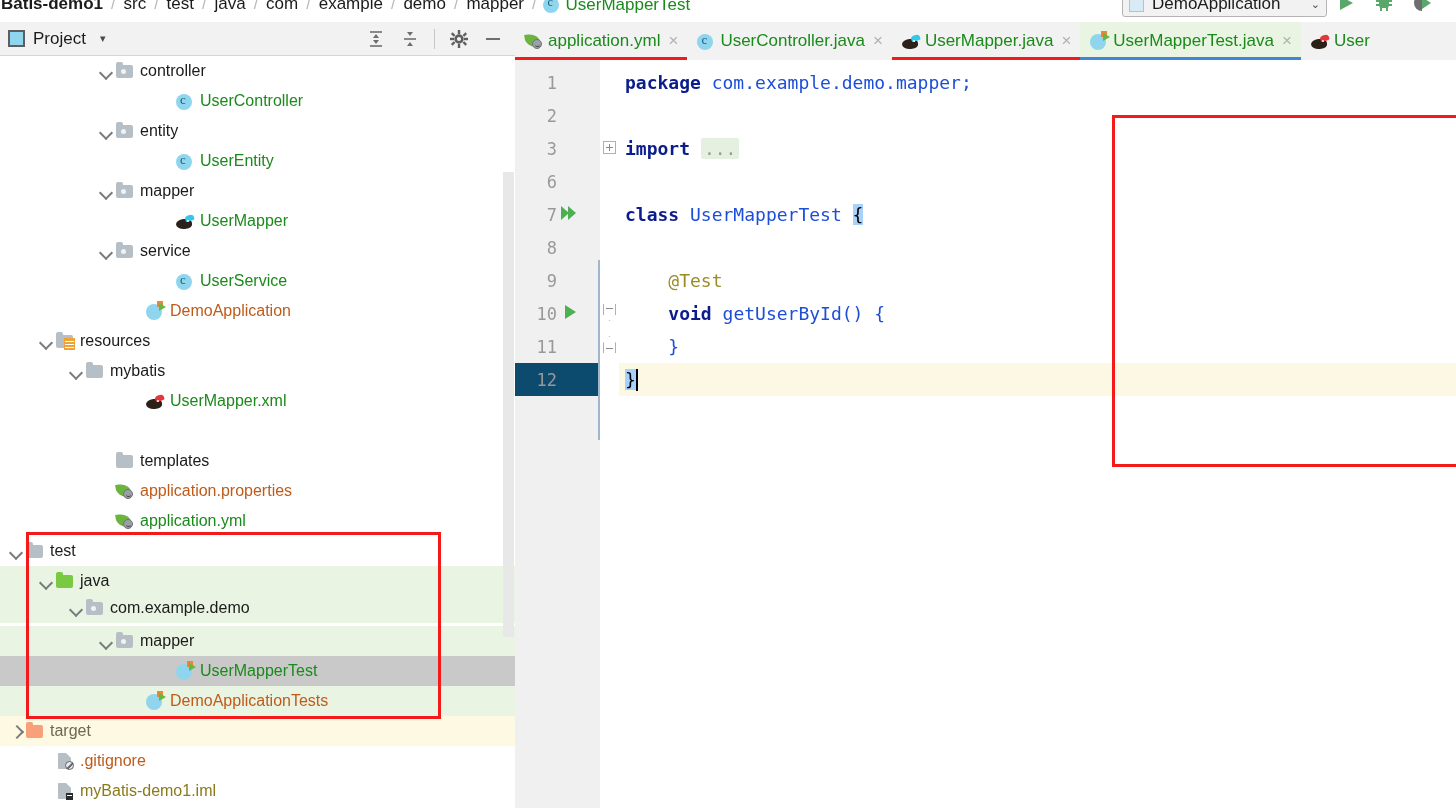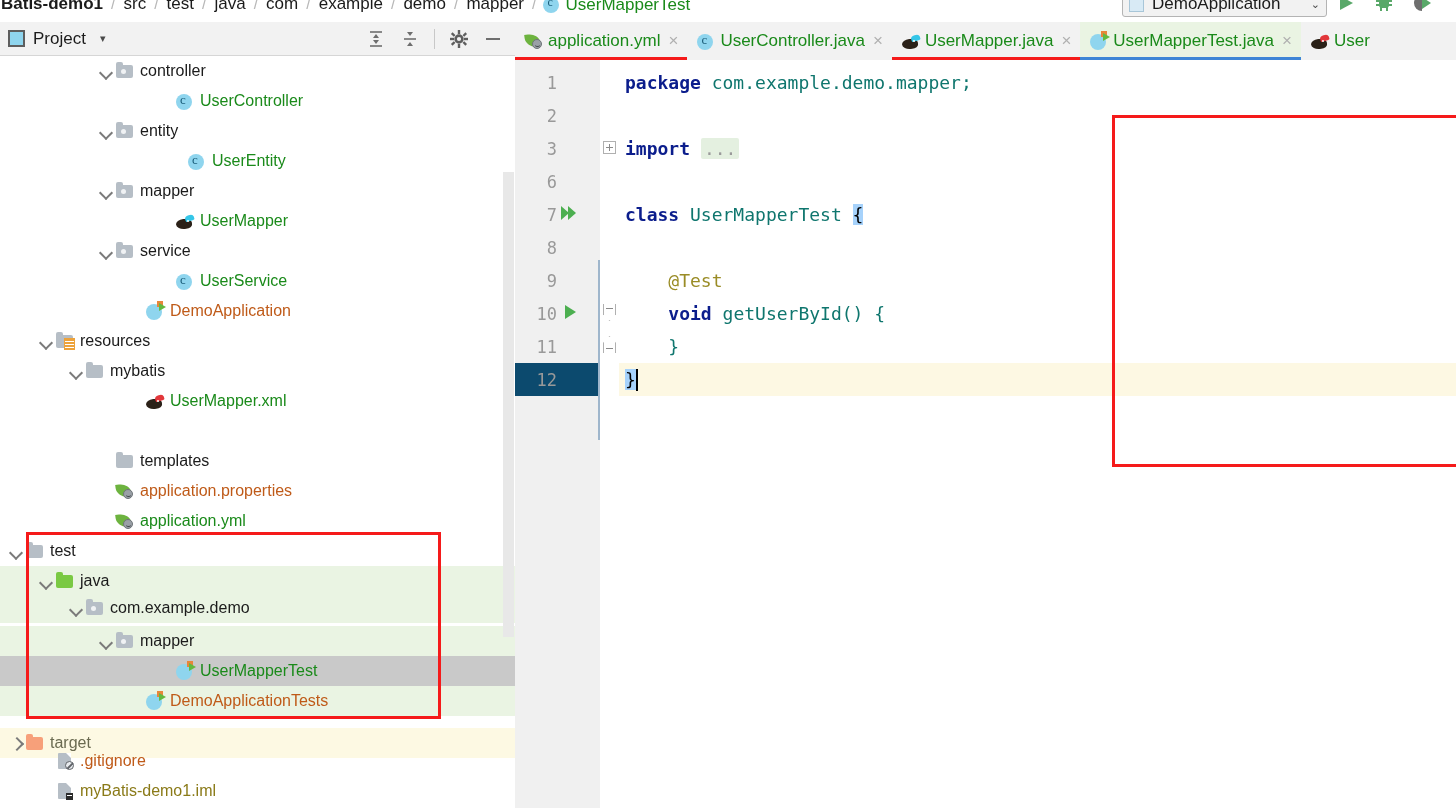--- a/index.html
+++ b/index.html
@@ -313,21 +313,21 @@
 
   .code-area { position: absolute; left: 104px; top: 0; right: 0; height: 716px; }
   .code-line {
     position: absolute; left: 0; right: 0; height: 33px;
     display: flex; align-items: center;
     font-family: "DejaVu Sans Mono", monospace; font-size: 18px;
     white-space: pre; padding-left: 6px;
   }
   .code-line.caret { background: #fdf8e3; }
   .kw { color: #0b1d8c; font-weight: bold; }
-  .plain { color: #0f766e; }
+  .plain { color: #1d4ed8; }
   .anno { color: #9a8c26; }
   .brace-hl { background: #a6d2fb; }
   .fold-ph {
     background: #e4f0e0; color: #9a9a9a; padding: 0 3px; border-radius: 2px;
   }
   .caret-bar {
     display: inline-block; width: 2px; height: 22px; background: #000000;
     vertical-align: middle;
   }
 
@@ -456,21 +456,21 @@
         <span class="lbl green">UserController</span>
       </div>
       <div class="row" style="position: absolute; top: 60px; left: 0px; width: 515px;">
         <span style="display: inline-block; flex: 0 0 98px;"></span>
         <span class="arrow down"></span>
         <span class="ico f-pkg">
           <span class="f-base"></span>
         </span>
         <span class="lbl dark">entity</span>
       </div>
-      <div class="row" style="position: absolute; top: 90px; left: 12px; width: 549px;">
+      <div class="row" style="position: absolute; top: 90px; left: 0px; width: 549px;">
         <span style="display: inline-block; flex: 0 0 158px;"></span>
         <span class="arrow"></span>
         <span class="ico">
           <span class="i-class"></span>
         </span>
         <span class="lbl green">UserEntity</span>
       </div>
       <div class="row" style="position: absolute; top: 120px; left: 0px; width: 515px;">
         <span style="display: inline-block; flex: 0 0 98px;"></span>
         <span class="arrow down"></span>
@@ -614,21 +614,21 @@
         <span class="lbl green">UserMapperTest</span>
       </div>
       <div class="row green-bg" style="position: absolute; top: 630px; left: 0px; width: 515px;">
         <span style="display: inline-block; flex: 0 0 128px;"></span>
         <span class="arrow"></span>
         <span class="ico">
           <span class="i-class i-runnable"></span>
         </span>
         <span class="lbl orange">DemoApplicationTests</span>
       </div>
-      <div class="row cream-bg" style="position: absolute; top: 660px; left: 0px; width: 515px; margin-top: 12px;">
+      <div class="row cream-bg" style="position: absolute; top: 660px; left: 0px; width: 515px;">
         <span style="display: inline-block; flex: 0 0 8px;"></span>
         <span class="arrow right"></span>
         <span class="ico f-orange">
           <span class="f-base"></span>
         </span>
         <span class="lbl gray">target</span>
       </div>
       <div class="row" style="position: absolute; top: 690px; left: 0px; width: 515px;">
         <span style="display: inline-block; flex: 0 0 38px;"></span>
         <span class="arrow"></span>

